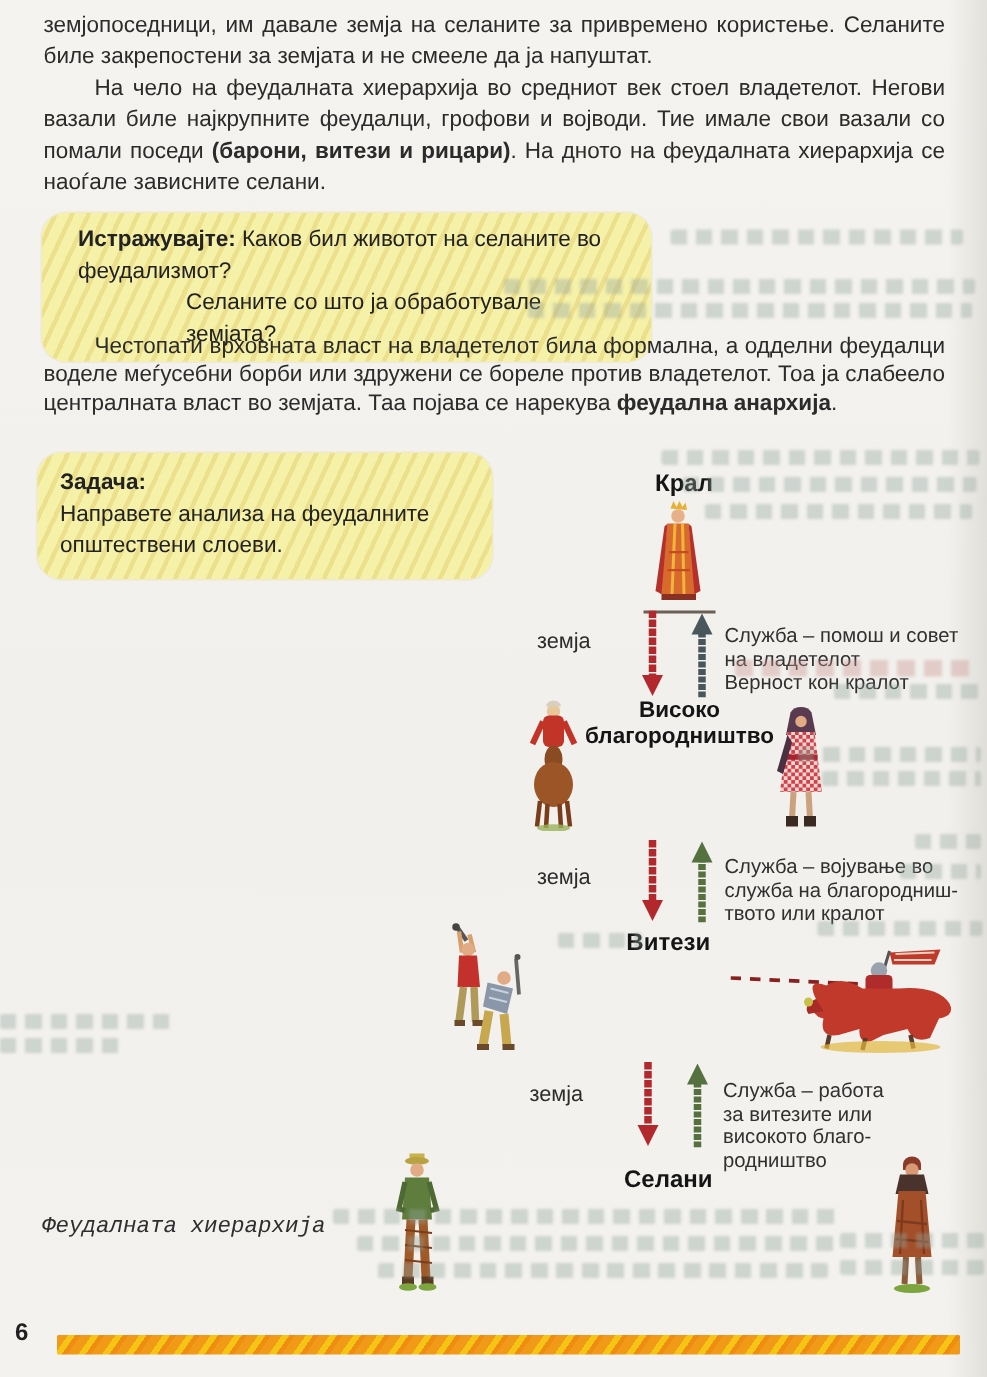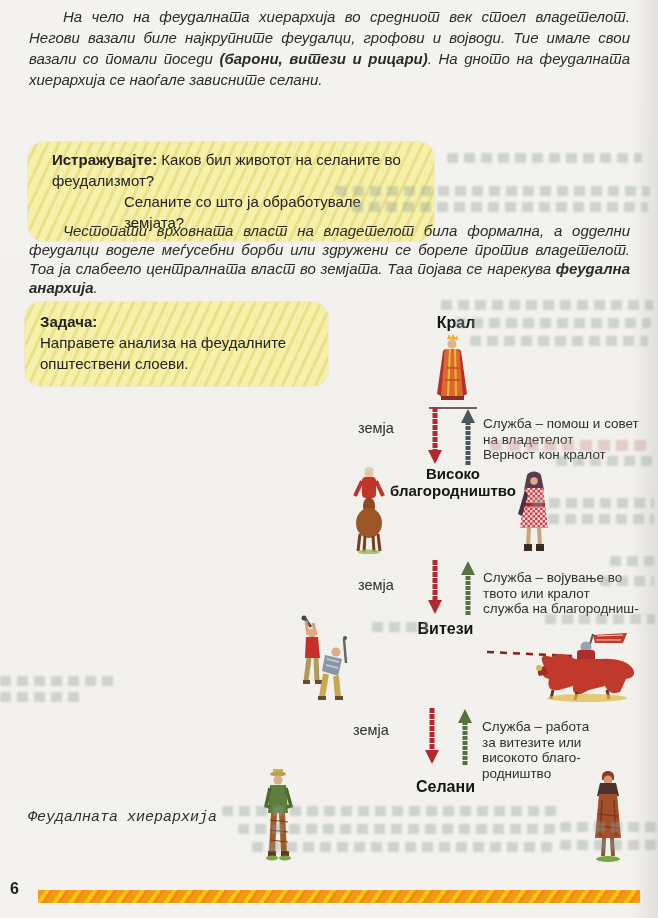--- a/index.html
+++ b/index.html
@@ -8,21 +8,21 @@
     background:
       linear-gradient(90deg, rgba(0,0,0,0) 96%, rgba(120,115,105,.14) 100%),
       linear-gradient(180deg,#f4f3ef 0%, #f1f0ec 55%, #f3f2ee 100%);
     font-family:"Liberation Sans", sans-serif;
     color:#262626;
   }
   .abs{position:absolute;}
   p{margin:0;}
   .body-text{font-size:15px; line-height:21px; text-align:justify; color:#2b2b2b;}
   .body-text.tight{line-height:19px;}
-  .indent{text-indent:34px;font-style:italic;}
+  .indent{text-indent:34px;}
   .b{font-weight:bold;}
 
   
   .hibox{
     background:repeating-linear-gradient(115deg,#f6f1a9 0 7px,#ece08c 7px 10px);
     border-radius:16px;
     box-shadow:0 0 0 1px rgba(230,220,150,.35);
   }
   .hibox .line{font-size:15px; line-height:21px; color:#222;margin-left:12px;}
 
@@ -50,20 +50,21 @@
   .ghost.pink{background:repeating-linear-gradient(90deg, rgba(205,150,148,.40) 0 12px, rgba(205,150,148,0) 12px 18px);}
   .baseline{height:2px; background:#6b5f56;}
   svg{display:block;}
 </style>
 </head>
 <body>
 
 <div class="page">
 
   <div class="abs body-text" style="left:29px; top:6px; width:601px;">
+    <p>земјопоседници, им давале земја на селаните за привремено користење. Селаните биле закрепостени за земјата и не смееле да ја напуштат.</p>
     <p class="indent"><span>На чело на феудалната хиерархија во средниот век стоел владетелот. Негови вазали биле најкрупните феудалци, грофови и војводи. Тие имале свои вазали со помали поседи </span><span class="b">(барони, витези и рицари)</span><span>. На дното на феудалната хиерархија се наоѓале зависните селани.</span></p>
   </div>
 
   <div class="abs hibox" style="left:28px; top:142px; width:382px; padding:7px 12px 8px 12px;">
     <p class="line"><span class="b">Истражувајте:</span> <span>Каков бил животот на селаните во феудализмот?</span></p>
     <p class="line" style="margin-left:84px;">Селаните со што ја обработувале земјата?</p>
   </div>
 
   <div class="abs body-text tight" style="left:29px; top:221px; width:601px;">
     <p class="indent"><span>Честопати врховната власт на владетелот била формална, а одделни феудалци воделе меѓусебни борби или здружени се бореле против владетелот. Тоа ја слабеело централната власт во земјата. Таа појава се нарекува </span><span class="b">феудална анархија</span><span>.</span></p>
@@ -156,22 +157,22 @@
   </div>
   <div class="abs" style="left:460px; top:561px;">
     <svg width="16" height="54" viewBox="0 0 16 54">
       <line x1="8" y1="54" x2="8" y2="12" stroke="#55713f" stroke-width="5" stroke-dasharray="4 1"></line>
       <polygon points="1,14 15,14 8,0" fill="#55713f"></polygon>
     </svg>
   </div>
   <div class="abs land-label" style="left:358px; top:577px; width:60px;">земја</div>
   <div class="abs service" style="left:483px; top:570px; width:168px;">
     <div>Служба – војување во</div>
+    <div>служба на благородниш-</div>
     <div>твото или кралот</div>
-    <div>служба на благородниш-</div>
   </div>
 
   <div class="abs lvl-title" style="left:409px; top:620px; width:73px;">Витези</div>
 
   <div class="abs" style="left:296px; top:615px;">
     <svg width="58" height="90" viewBox="0 0 58 90">
       <line x1="8" y1="2" x2="15" y2="12" stroke="#555" stroke-width="3"></line>
       <circle cx="8" cy="3" r="2.5" fill="#444"></circle>
       <path d="M12,20 L10,6 M20,20 L17,8" stroke="#d8a06a" stroke-width="3" fill="none"></path>
       <circle cx="16" cy="18" r="4.5" fill="#e0ab85"></circle>

